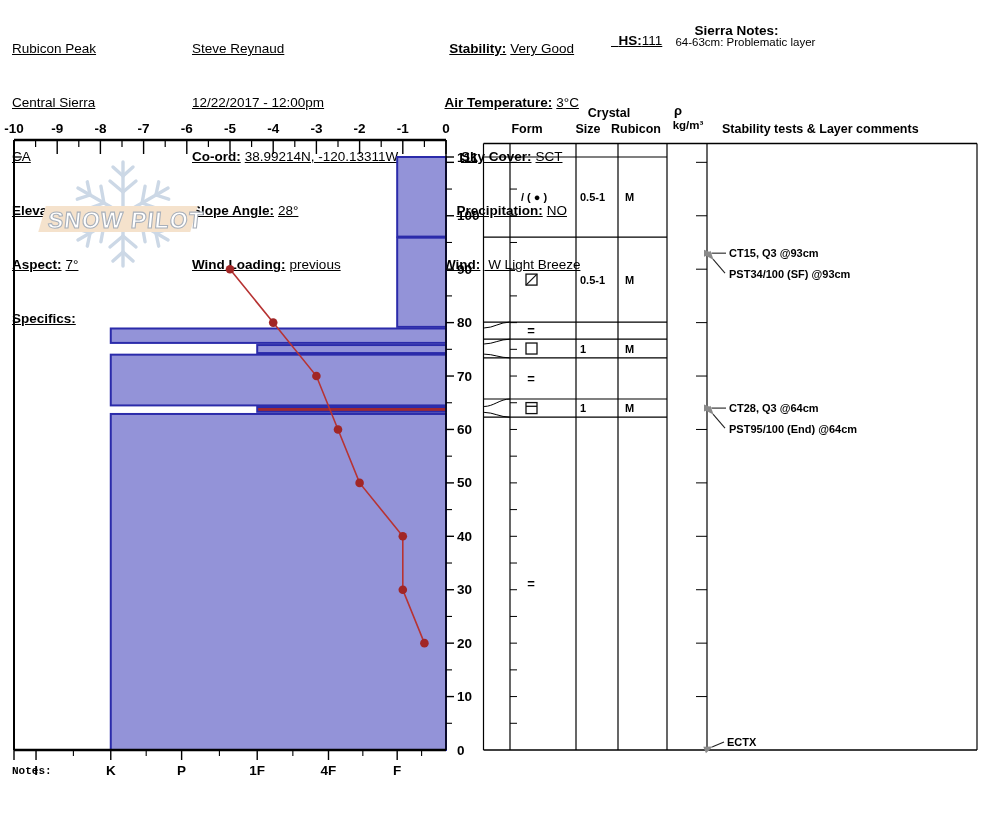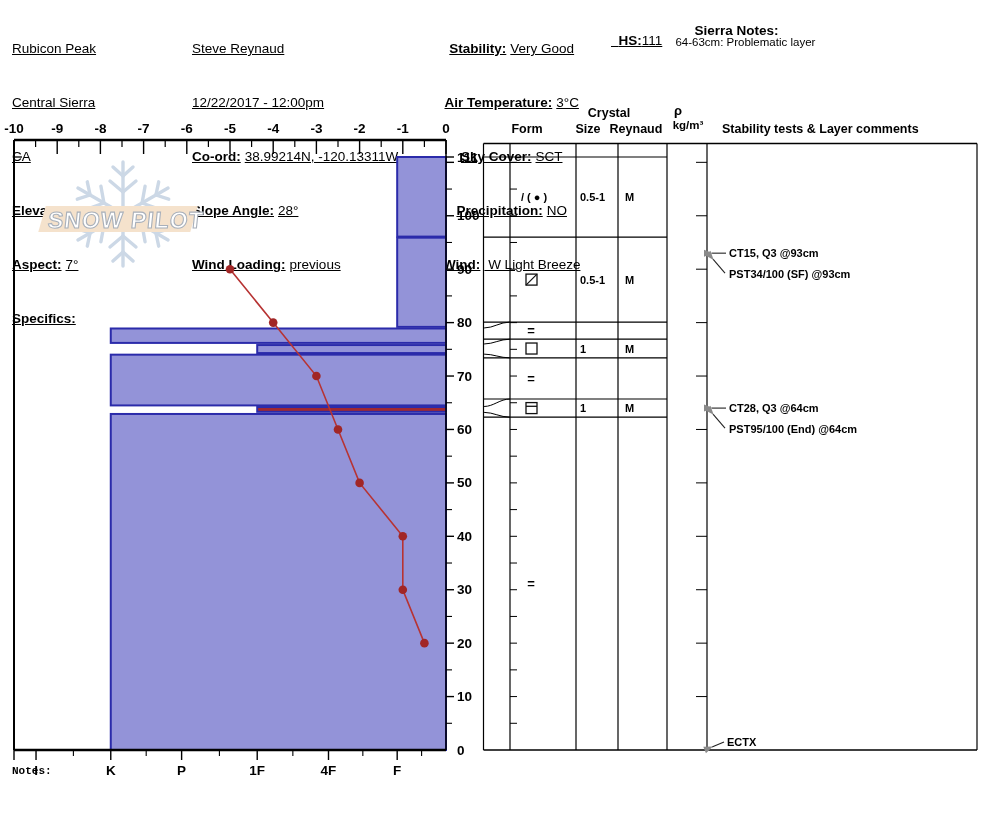--- a/index.html
+++ b/index.html
@@ -104,21 +104,21 @@
         </g>
       </g>
   </svg>
   <div class="abs logo-band" style="left:42px;top:206px;width:152px;height:26px;"></div>
   <div class="abs logo-text" style="left:48px;top:207px;">SNOW PILOT</div>
 </div>
 
 <div class="abs th" style="left:544px;top:106px;width:58px;margin-left:36px;">Crystal</div>
 <div class="abs th" style="left:498px;top:122px;width:58px;">Form</div>
 <div class="abs th" style="left:564px;top:122px;width:48px;">Size</div>
-<div class="abs th" style="left:601px;top:122px;width:70px;">Reynaud</div>
+<div class="abs th" style="left:601px;top:122px;width:70px;">Rubicon</div>
 <div class="abs th" style="left:666px;top:103px;width:24px;font-size:13px;">ρ</div>
 <div class="abs th" style="left:663px;top:119px;width:50px;font-size:11.5px;">kg/m³</div>
 <div class="abs th" style="left:722px;top:122px;text-align:right;">Stability tests &amp; Layer comments</div>
 
 <svg id="chart-svg" width="994" height="840">
   <defs>
     <marker id="arrow" markerWidth="10" markerHeight="8" refX="1.5" refY="4" orient="auto" markerUnits="userSpaceOnUse">
       <path d="M9.5,0.5 L0.5,4 L9.5,7.5 Z" fill="#8a8a8a"></path>
     </marker>
   </defs>

